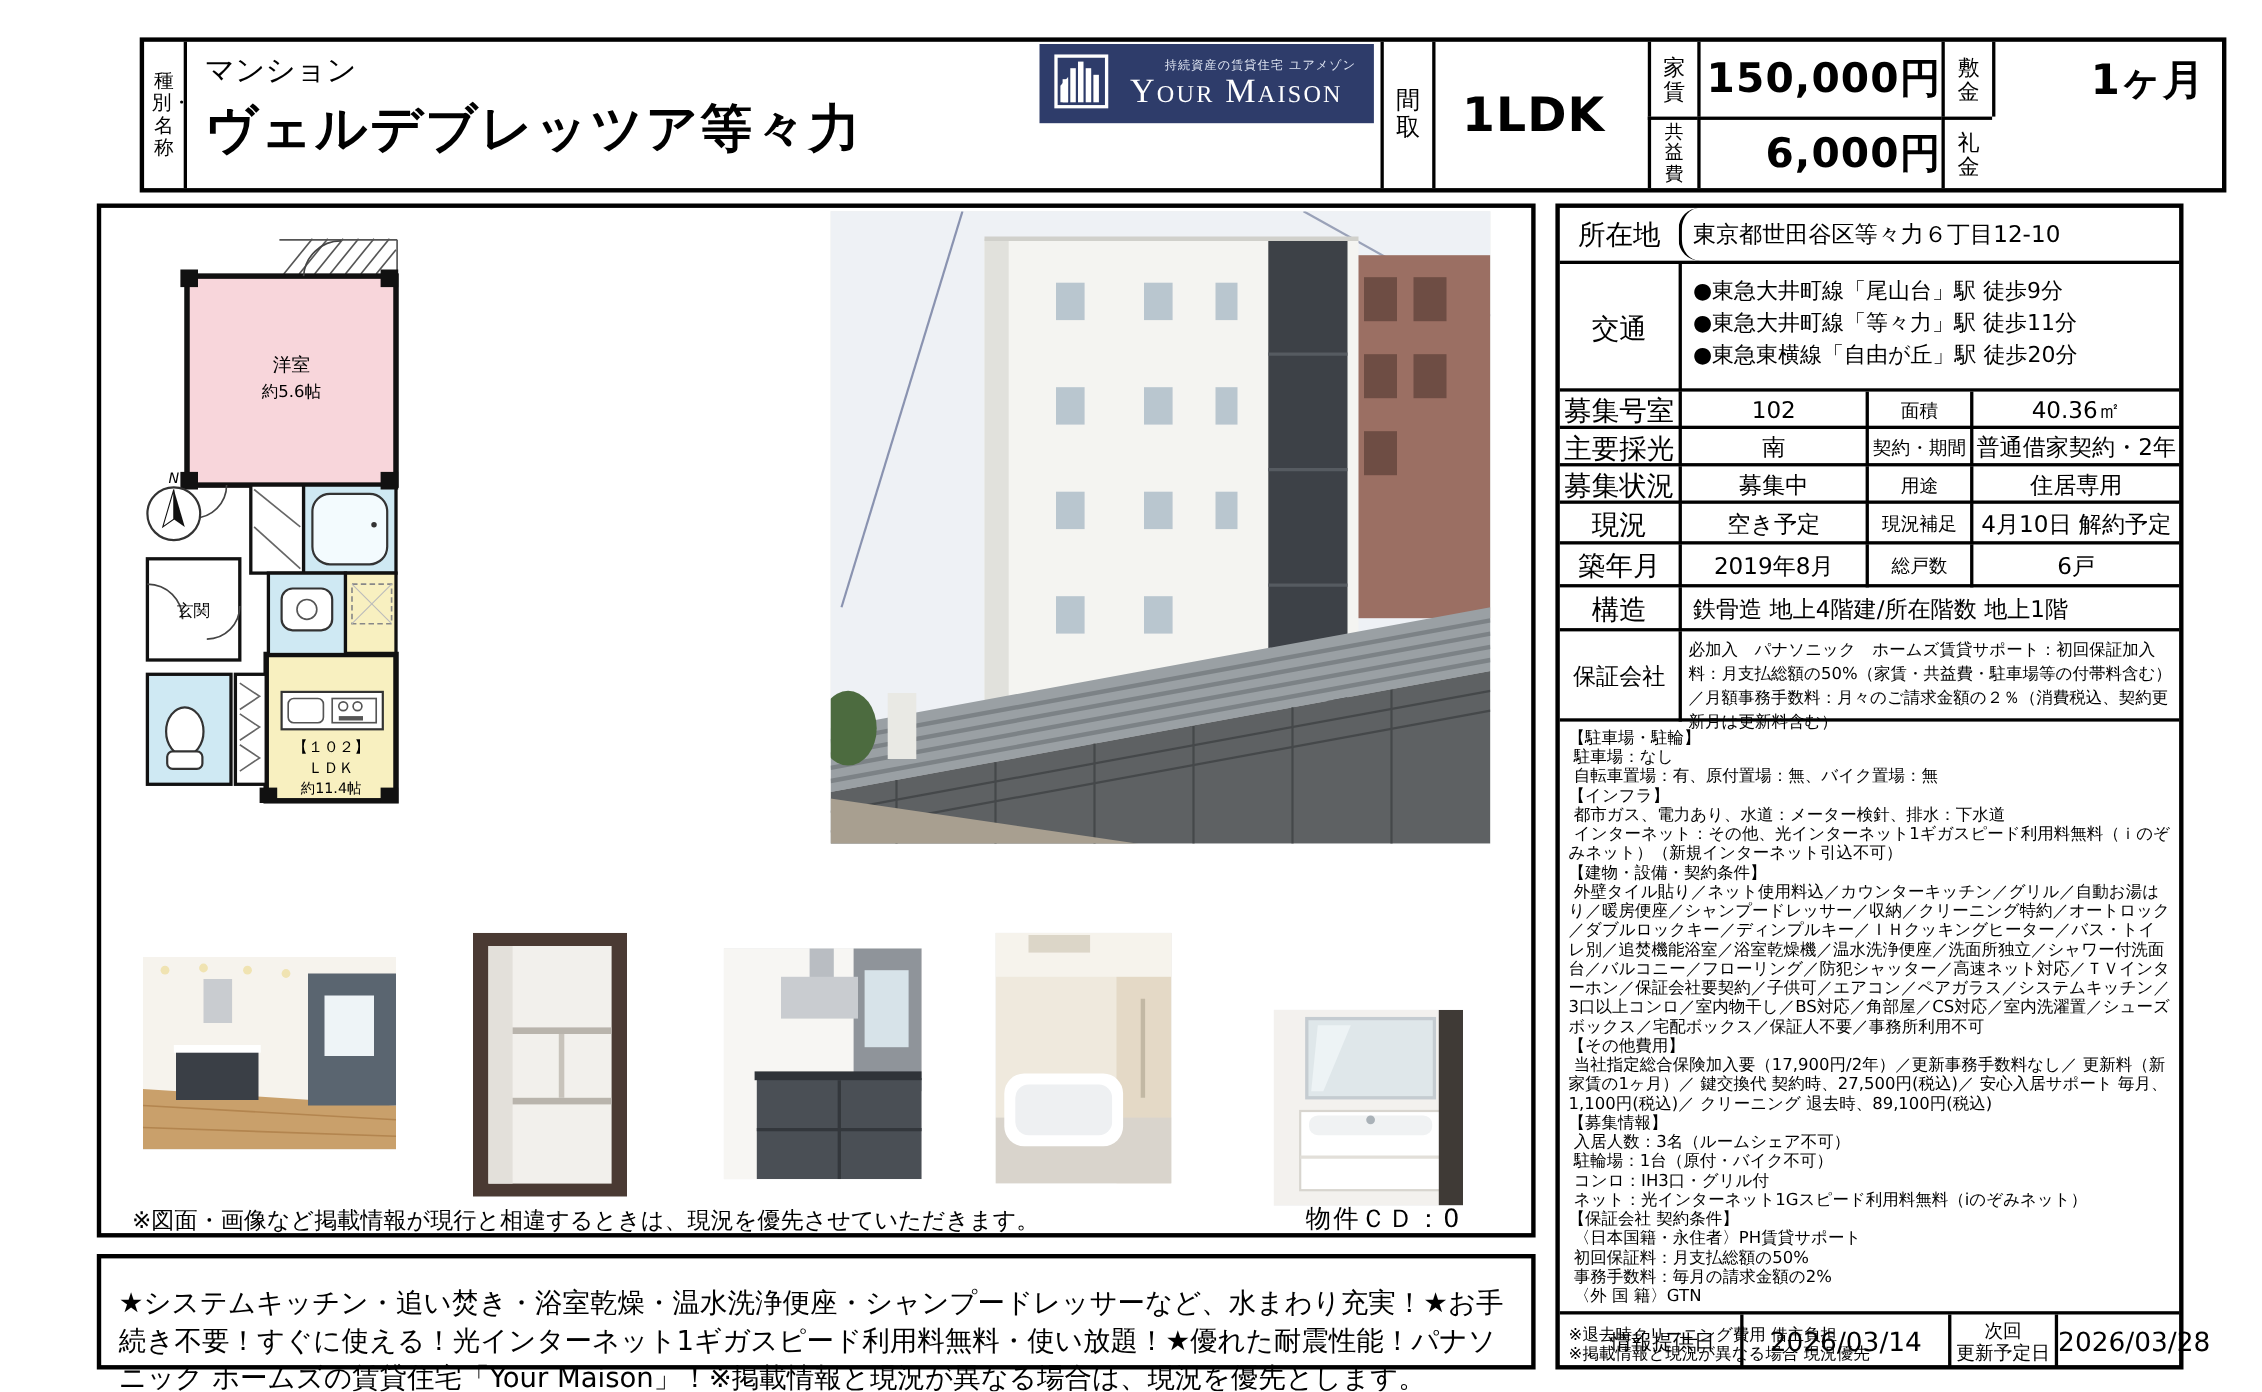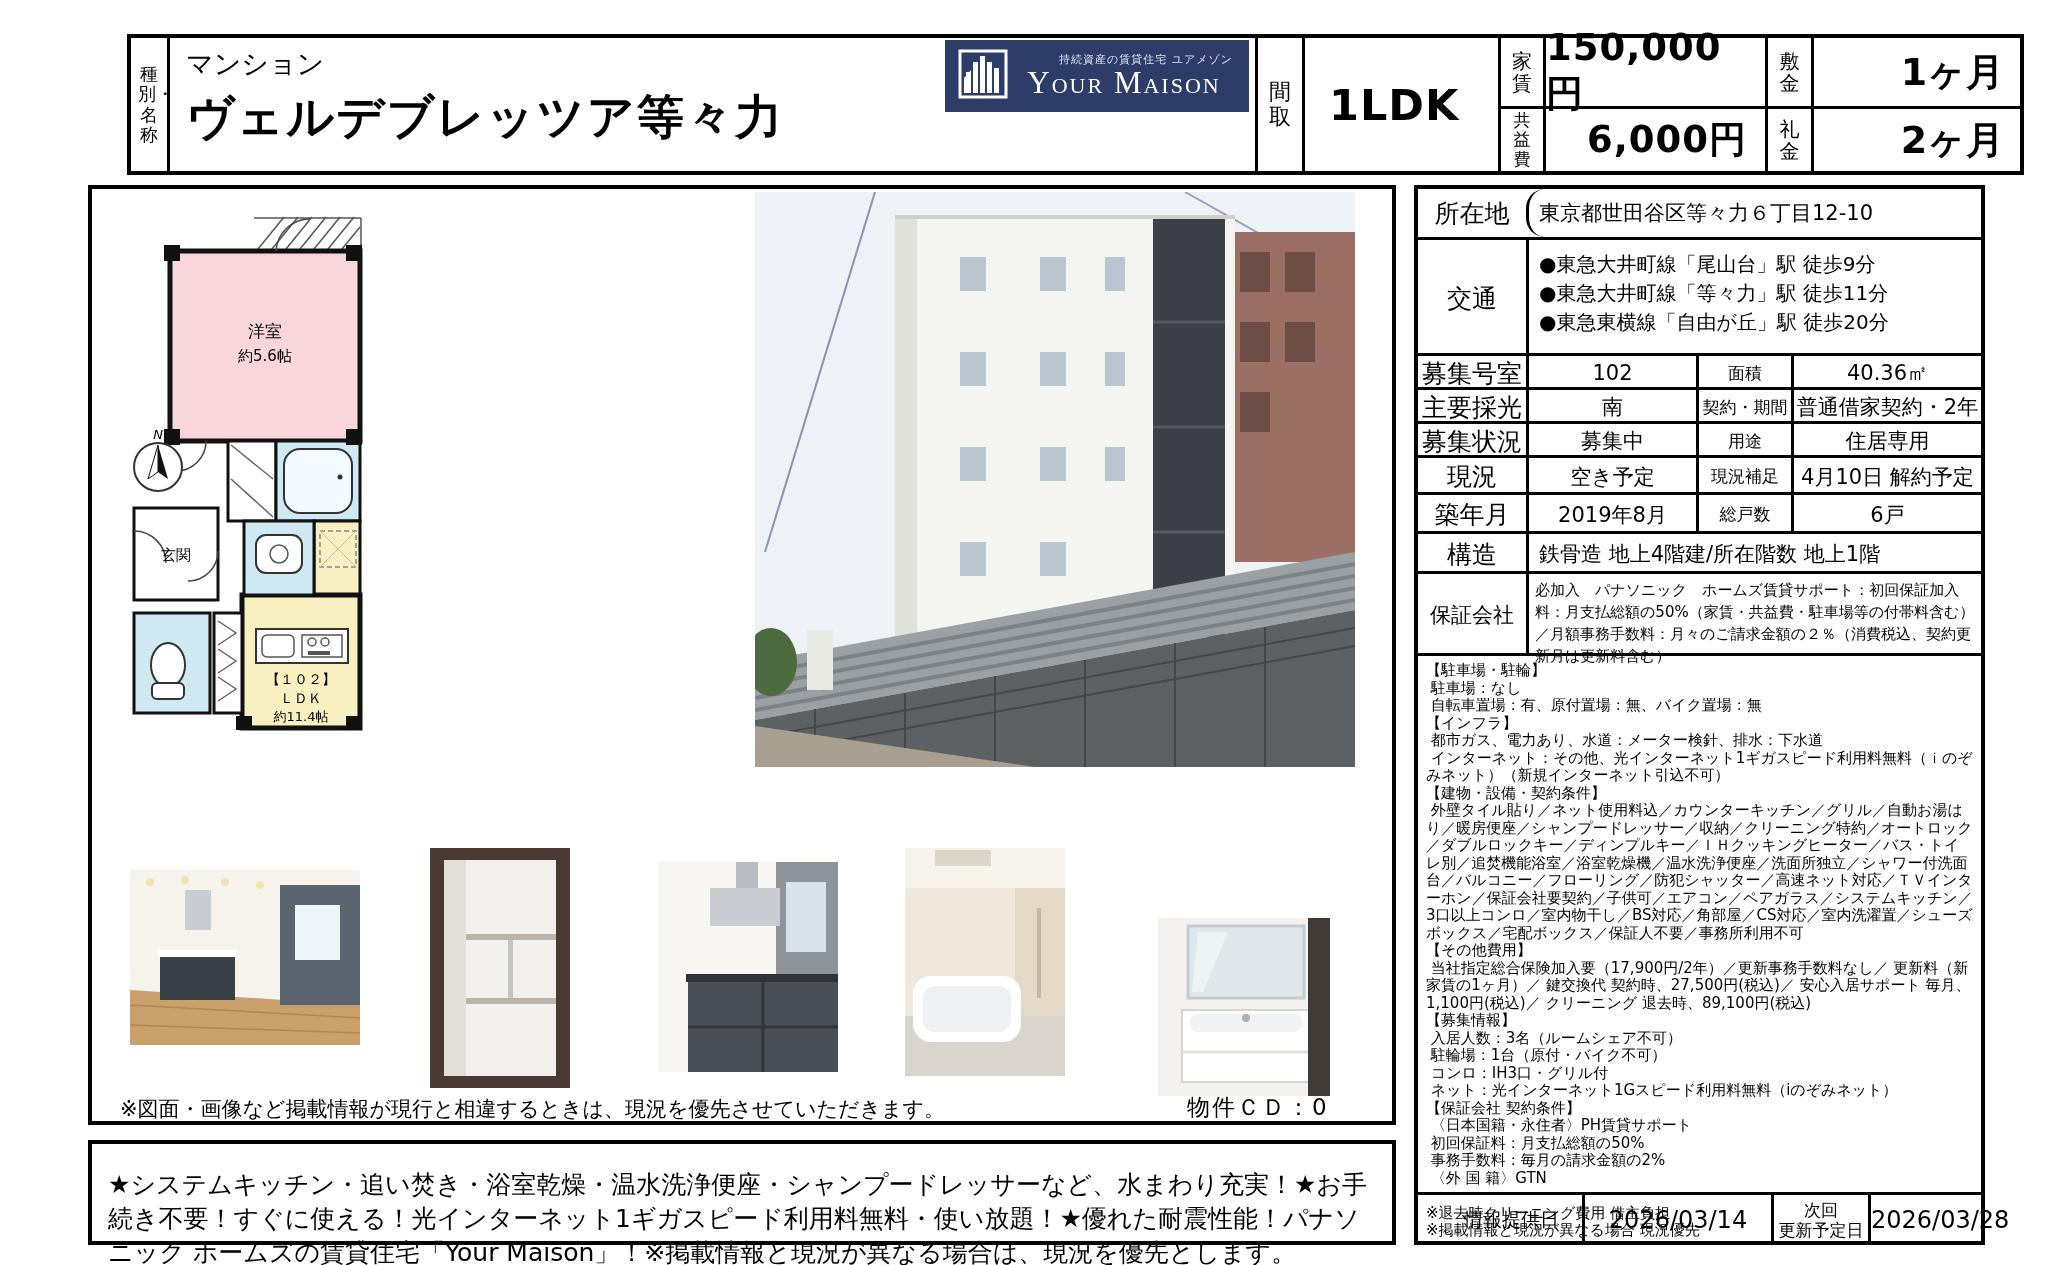--- a/index.html
+++ b/index.html
@@ -4,21 +4,21 @@
 <style>
   html,body{margin:0;padding:0;background:#fff;}
   #page{position:relative;width:2056px;height:1265px;background:#ffffff;overflow:hidden;
         font-family:"DejaVu Sans","Liberation Sans",sans-serif;color:#000;}
   .abs{position:absolute;box-sizing:border-box;}
   .cell{display:flex;align-items:center;justify-content:center;}
   .bl{border-left:3px solid #000;}
   .bt{border-top:3px solid #000;}
   .vlabel{text-align:center;line-height:1.12;font-size:20px;word-break:break-all;}
   .hdrbox{border:4px solid #000;}
-  .price{font-size:37px;font-weight:600;justify-content:flex-end;padding-right:18px;letter-spacing:1px;}
+  .price{font-size:37px;font-weight:600;justify-content:flex-end;letter-spacing:1px;}
   .months{font-size:38px;font-weight:600;justify-content:flex-end;padding-right:16px;}
   .rp-row{position:absolute;left:0;right:0;display:flex;border-top:3px solid #000;}
   .rp-label{width:108px;display:flex;align-items:center;justify-content:center;font-size:25px;flex:none;}
   .rp-v1{width:167px;display:flex;align-items:center;justify-content:center;font-size:21px;border-left:3px solid #000;flex:none;}
   .rp-l2{width:92px;display:flex;align-items:center;justify-content:center;font-size:17px;border-left:3px solid #000;flex:none;text-align:center;}
   .rp-v2{flex:1;display:flex;align-items:center;justify-content:center;font-size:21px;border-left:3px solid #000;text-align:center;}
   .smalltext{font-size:15px;line-height:17.5px;white-space:pre-wrap;word-break:break-all;}
   .photoframe{overflow:hidden;background:#eee;}
   svg text{font-family:"DejaVu Sans","Liberation Sans",sans-serif;}
 </style>
@@ -77,23 +77,20 @@
     </div>
 
     <div class="abs bl cell" style="left:1634px;top:0;width:46px;height:68px;">
       <div class="vlabel" style="width:22px;">敷金</div>
     </div>
     <div class="abs bl cell months" style="left:1680px;top:0;width:209px;height:68px;">
       <span>1ヶ月</span>
     </div>
     <div class="abs bl bt cell" style="left:1634px;top:68px;width:46px;height:65px;">
       <div class="vlabel" style="width:22px;">礼金</div>
-    </div>
-    <div class="abs bl bt cell months" style="left:1680px;top:68px;width:209px;height:65px;">
-      <span>2ヶ月</span>
     </div>
   </div>
 
   <div class="abs" style="left:88px;top:185px;width:1308px;height:940px;border:4px solid #000;">
 
     <svg class="abs" style="left:26px;top:24px;" width="278" height="520" viewBox="0 0 278 520">
 
       <g stroke="#555" stroke-width="1.5">
         <line x1="140" y1="36" x2="166" y2="4"></line>
           <line x1="154" y1="36" x2="180" y2="4"></line>

